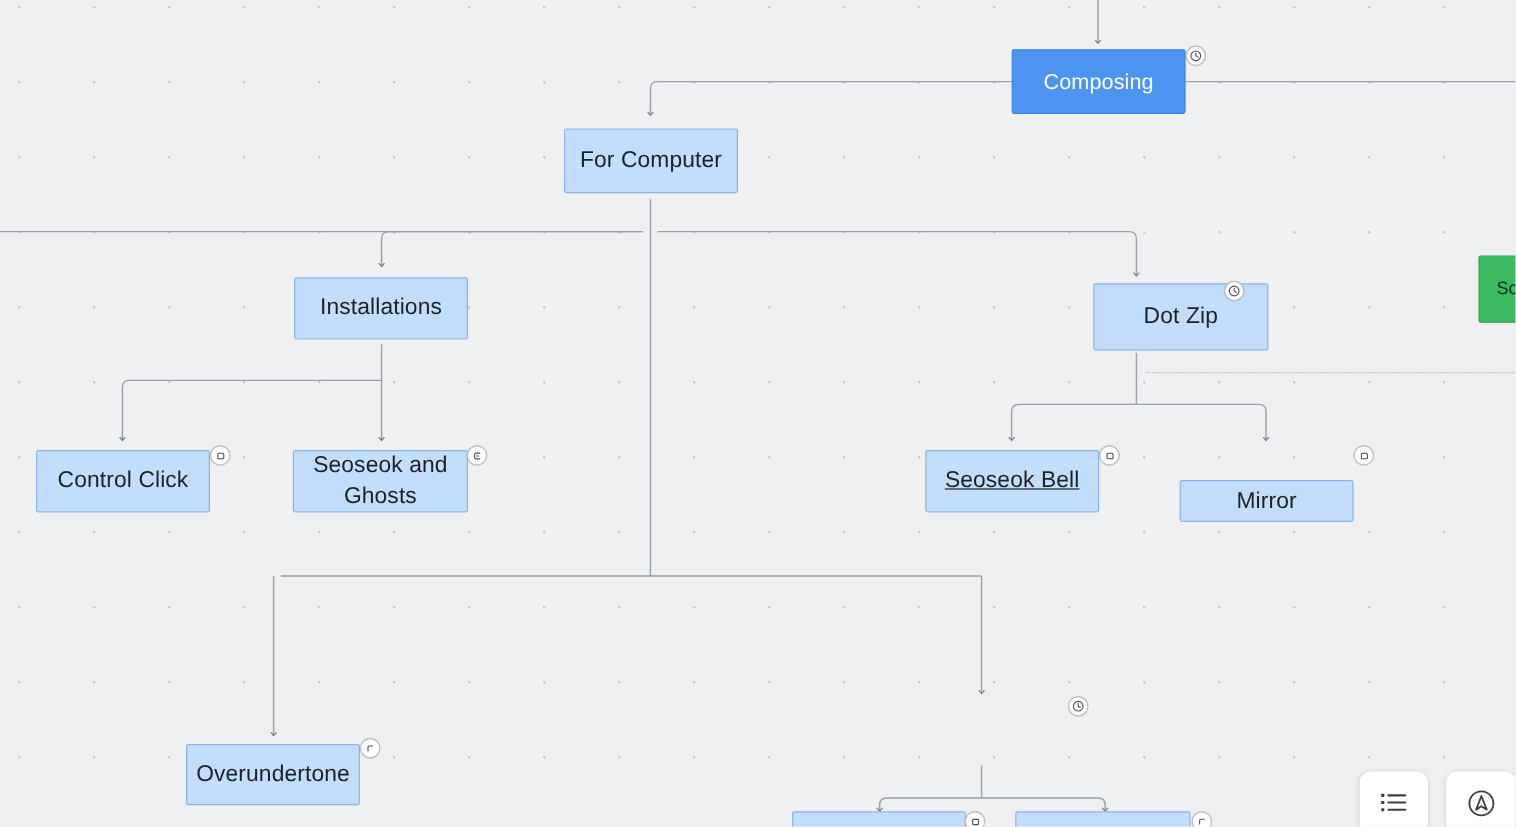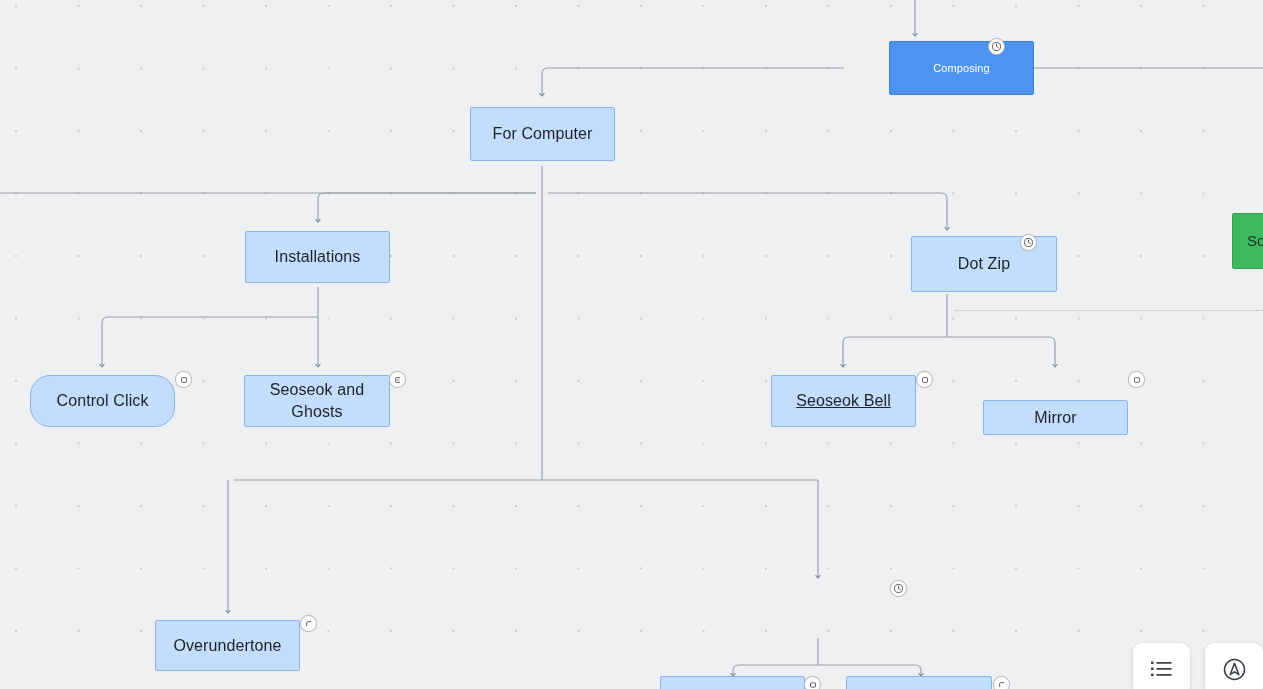--- a/index.html
+++ b/index.html
@@ -31,38 +31,37 @@
   }
 
   
   .node {
     position: absolute;
     display: flex;
     align-items: center;
     justify-content: center;
     text-align: center;
     border-radius: 2px;
-    font-size: 16px;
+    font-size: 19px;
     line-height: 1.35;
     letter-spacing: .1px;
     padding: 4px 8px;
     z-index: 5;
   }
   .node.child {
     background: #c3ddfd;
     border: 1px solid #8ab4e8;
     color: #1f2225;
     box-shadow: 0 0 0 0 rgba(0,0,0,0);
   }
   .node.root {
     background: #4d94f0;
     border: 1px solid #3c83e0;
     color: #ffffff;
-    font-size: 11px;
-    margin-left: 46px;
+    font-size: 18px;
   }
   .node.green {
     background: #3cba62;
     border: 1px solid #32a555;
     color: #12331d;
     font-size: 15px;
     justify-content: flex-start;
     padding-left: 14px;
   }
 
@@ -172,21 +171,21 @@
   <div class="node child" style="left:874px; top:236px; width:146px; height:56px;margin-left:37px;">
     <span>Dot Zip</span>
   </div>
   <div class="badge" style="left:1020px; top:234px;">
     <svg width="11" height="11" viewBox="0 0 12 12">
       <circle cx="6" cy="6" r="4.4" fill="none" stroke="#4a4f56" stroke-width="1"></circle>
       <path d="M6,3.4 L6,6 L7.9,7.2" fill="none" stroke="#4a4f56" stroke-width="1" stroke-linecap="round"></path>
     </svg>
   </div>
 
-  <div class="node child" style="left:30px; top:375px; width:145px; height:52px;border-radius:20px;">
+  <div class="node child" style="left:30px; top:375px; width:145px; height:52px;">
     <span>Control Click</span>
   </div>
   <div class="badge" style="left:175px; top:371px;">
     <svg width="10" height="10" viewBox="0 0 12 12">
       <rect x="3" y="3.2" width="6" height="5.6" rx="1" fill="none" stroke="#4a4f56" stroke-width="1.1"></rect>
     </svg>
   </div>
 
   <div class="node child" style="left:244px; top:375px; width:146px; height:52px;">
     <span>Seoseok and Ghosts</span>

